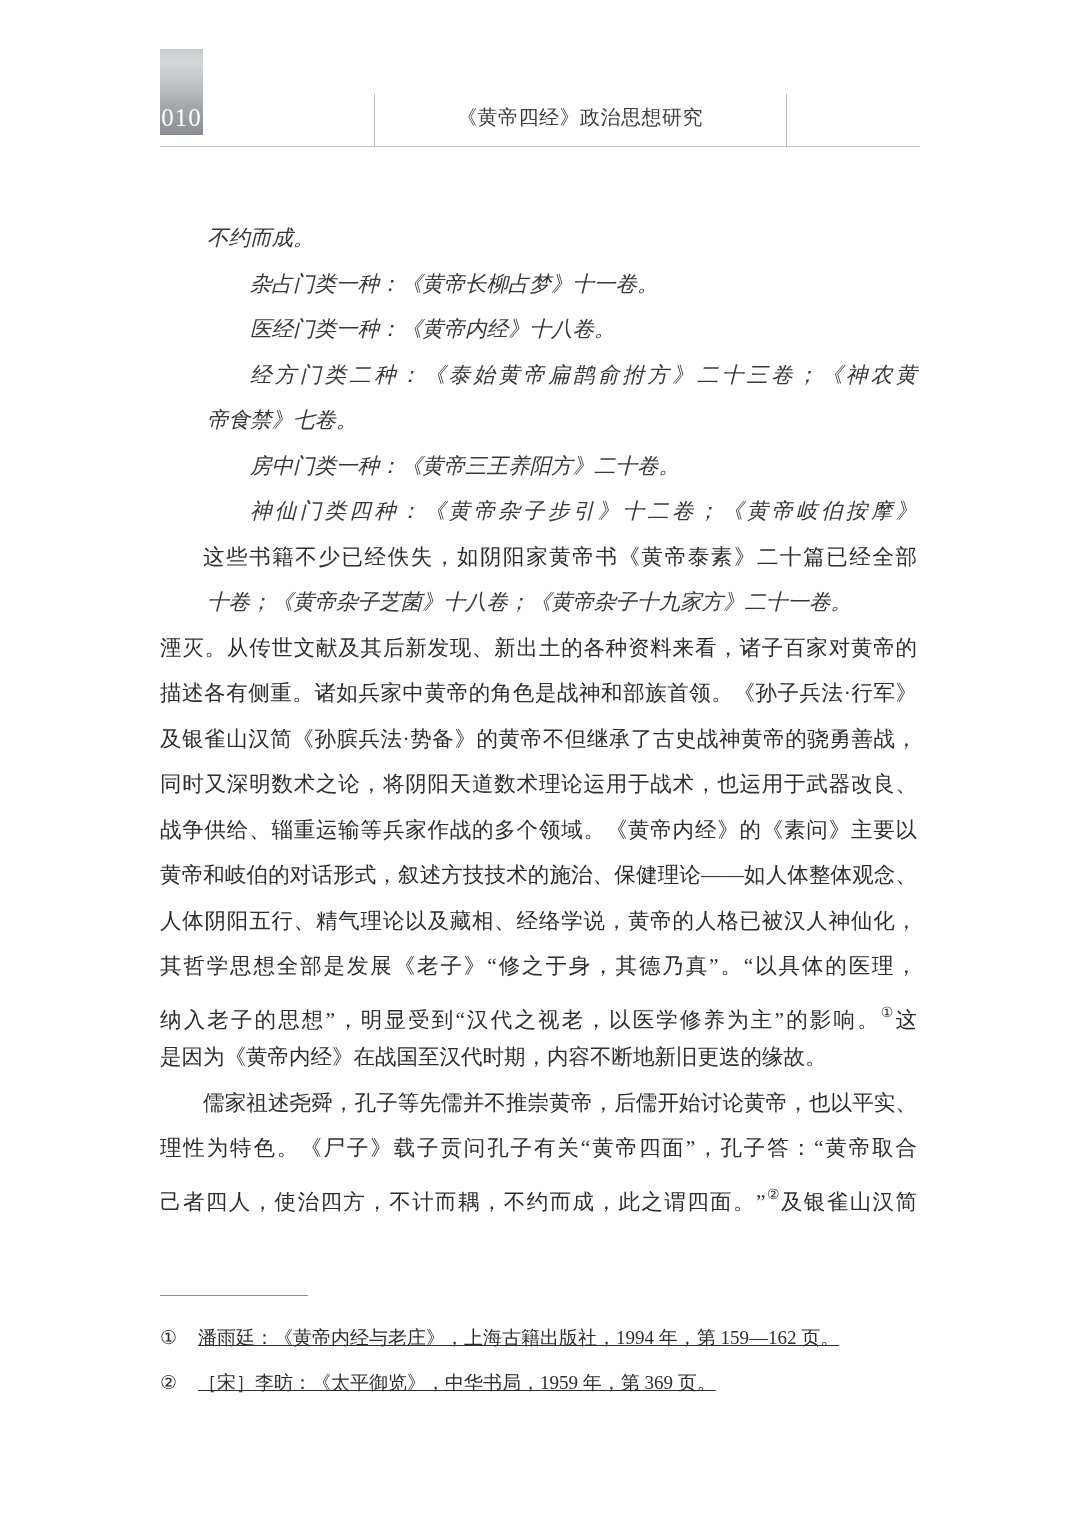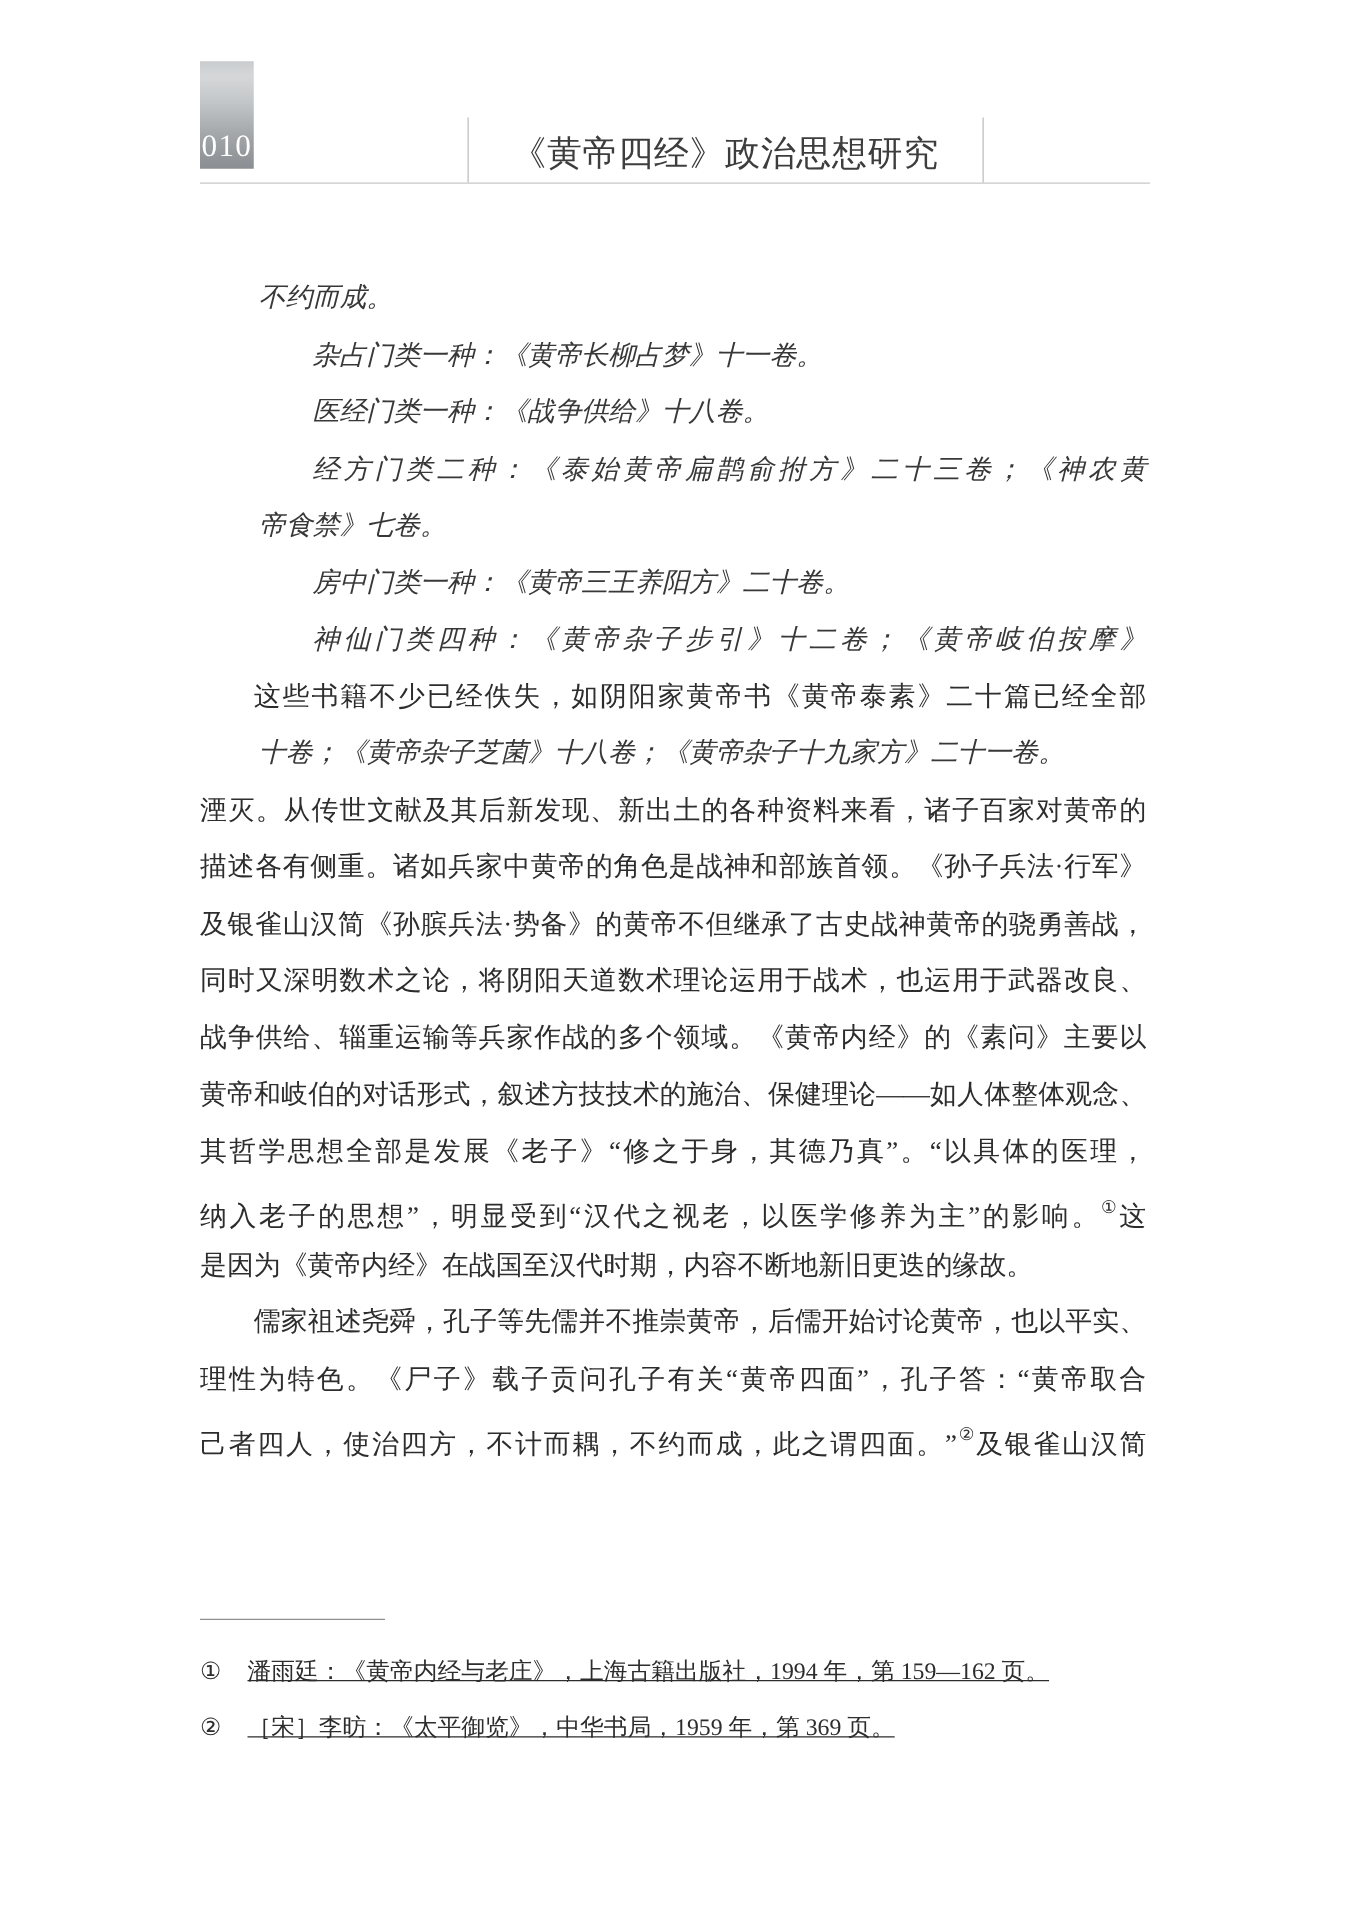--- a/index.html
+++ b/index.html
@@ -21,21 +21,21 @@
   .page-num {
     color: #ffffff; font-size: 25px; line-height: 1;
     padding-bottom: 5px; letter-spacing: 1px;
   }
   .header-rule { position: absolute; left: 160px; top: 146px; width: 760px; height: 1px; background: #c7c7c7; }
   .tick { position: absolute; top: 94px; width: 1px; height: 52px; background: #bdbdbd; }
   .tick-left  { left: 374px; }
   .tick-right { left: 786px; }
   .header-title {
     position: absolute; left: 374px; top: 104px; width: 412px;
-    text-align: center; font-size: 28px; color: #3d3d3d; letter-spacing: 0.5px;
+    text-align: center; font-size: 20px; color: #3d3d3d; letter-spacing: 0.5px;
   }
 
   
   .content { position: absolute; left: 160px; top: 216px; width: 757px; }
   .line {
     font-size: 21.5px; line-height: 45.5px; height: 45.5px;
     color: #2d2d2d; white-space: nowrap;
   }
   .line.j { text-align: justify; text-align-last: justify; }
   .line.ind { text-indent: 43px; }
@@ -59,33 +59,34 @@
   </div>
 
   <div class="header-rule"></div>
   <div class="tick tick-left"></div>
   <div class="tick tick-right"></div>
   <div class="header-title">《黄帝四经》政治思想研究</div>
 
   <div class="content">
       <div class="line quote">不约而成。</div>
       <div class="line quote ind">杂占门类一种：《黄帝长柳占梦》十一卷。</div>
-      <div class="line quote ind">医经门类一种：《战争供给》十八卷。</div>
+      <div class="line quote ind">医经门类一种：《黄帝内经》十八卷。</div>
       <div class="line quote ind j">经方门类二种：《泰始黄帝扁鹊俞拊方》二十三卷；《神农黄</div>
       <div class="line quote">帝食禁》七卷。</div>
       <div class="line quote ind">房中门类一种：《黄帝三王养阳方》二十卷。</div>
       <div class="line quote ind j">神仙门类四种：《黄帝杂子步引》十二卷；《黄帝岐伯按摩》</div>
       <div class="line body ind j">这些书籍不少已经佚失，如阴阳家黄帝书《黄帝泰素》二十篇已经全部</div>
       <div class="line quote">十卷；《黄帝杂子芝菌》十八卷；《黄帝杂子十九家方》二十一卷。</div>
       <div class="line body j">湮灭。从传世文献及其后新发现、新出土的各种资料来看，诸子百家对黄帝的</div>
       <div class="line body j">描述各有侧重。诸如兵家中黄帝的角色是战神和部族首领。《孙子兵法·行军》</div>
       <div class="line body j">及银雀山汉简《孙膑兵法·势备》的黄帝不但继承了古史战神黄帝的骁勇善战，</div>
       <div class="line body j">同时又深明数术之论，将阴阳天道数术理论运用于战术，也运用于武器改良、</div>
       <div class="line body j">战争供给、辎重运输等兵家作战的多个领域。《黄帝内经》的《素问》主要以</div>
       <div class="line body j">黄帝和岐伯的对话形式，叙述方技技术的施治、保健理论——如人体整体观念、</div>
+      <div class="line body j">人体阴阳五行、精气理论以及藏相、经络学说，黄帝的人格已被汉人神仙化，</div>
       <div class="line body j">其哲学思想全部是发展《老子》“修之于身，其德乃真”。“以具体的医理，</div>
       <div class="line body j"><span>纳入老子的思想”，明显受到“汉代之视老，以医学修养为主”的影响。</span><span class="sup">①</span><span>这</span></div>
       <div class="line body">是因为《黄帝内经》在战国至汉代时期，内容不断地新旧更迭的缘故。</div>
       <div class="line body ind j">儒家祖述尧舜，孔子等先儒并不推崇黄帝，后儒开始讨论黄帝，也以平实、</div>
       <div class="line body j">理性为特色。《尸子》载子贡问孔子有关“黄帝四面”，孔子答：“黄帝取合</div>
       <div class="line body j"><span>己者四人，使治四方，不计而耦，不约而成，此之谓四面。”</span><span class="sup">②</span><span>及银雀山汉简</span></div>
     </div>
 
   <div class="footnote-rule"></div>
   <div class="footnotes">

